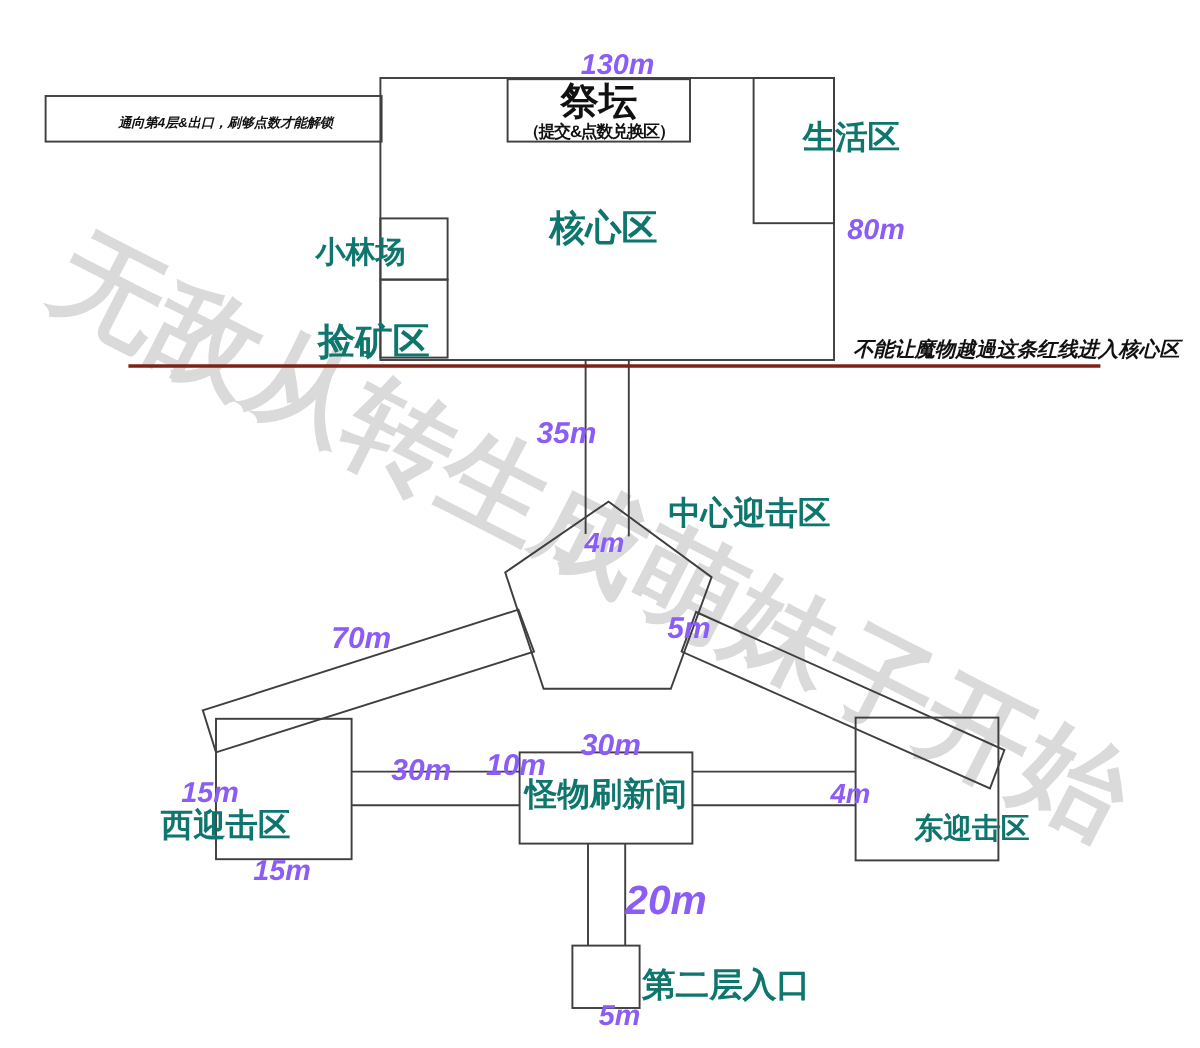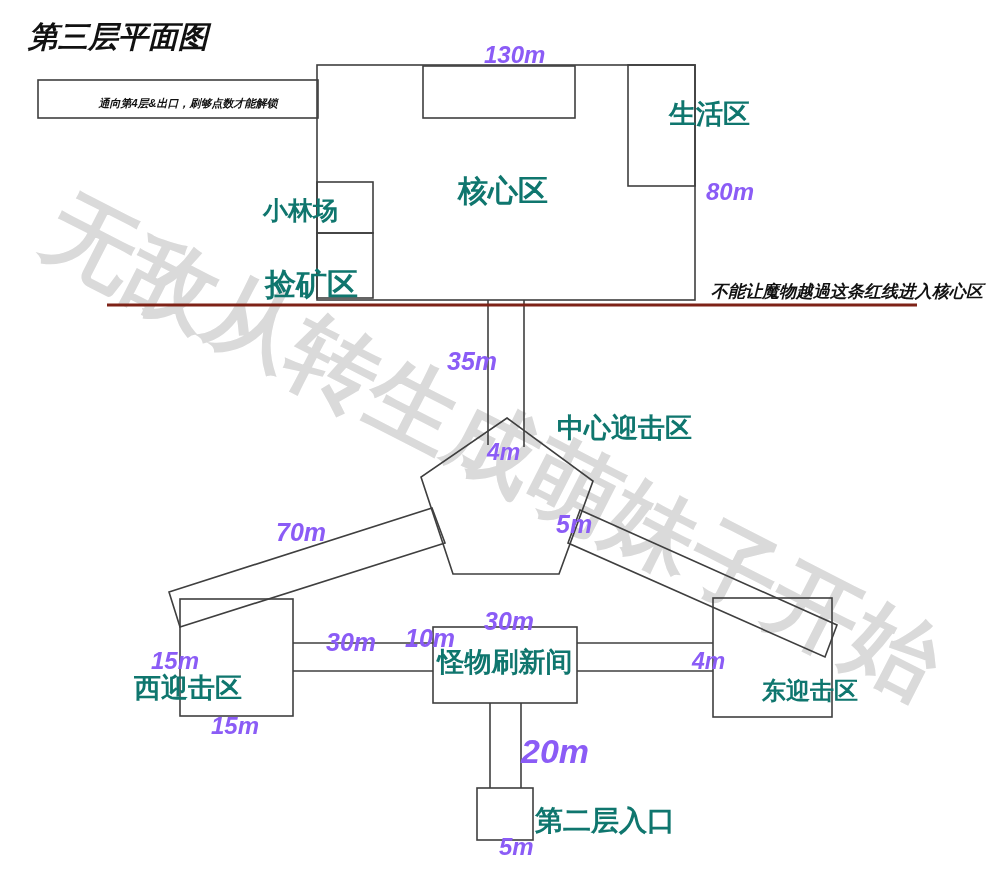--- a/index.html
+++ b/index.html
@@ -70,24 +70,27 @@
 
       <line x1="490" y1="703" x2="490" y2="788"></line>
       <line x1="521" y1="703" x2="521" y2="788"></line>
 
       <rect x="477" y="788" width="56" height="52"></rect>
     </g>
 
     <line x1="107" y1="305" x2="917" y2="305" stroke="#7e2217" stroke-width="3"></line>
   </svg>
 
-  <div class="lbl title ital" style="left:28px;top:20px;">第三层平面图</div>
 
   <div class="lbl ital boxed" style="left:38px;top:80px;width:280px;height:46px;font-size:11px;margin-left:10px;">通向第4层&amp;出口，刷够点数才能解锁</div>
 
+  <div class="lbl boxed altar-box" style="left:423px;top:66px;width:152px;height:52px;">
+    <span class="altar-main">祭坛</span>
+    <span class="altar-sub">（提交&amp;点数兑换区）</span>
+  </div>
 
   <div class="lbl room" style="left:458px;top:174px;font-size:30px;">核心区</div>
   <div class="lbl room" style="left:669px;top:100px;font-size:27px;">生活区</div>
   <div class="lbl room" style="left:263px;top:197px;font-size:25px;">小林场</div>
   <div class="lbl room" style="left:265px;top:268px;font-size:31px;">捡矿区</div>
   <div class="lbl room" style="left:557px;top:414px;font-size:27px;">中心迎击区</div>
   <div class="lbl room" style="left:134px;top:674px;font-size:27px;">西迎击区</div>
   <div class="lbl room" style="left:762px;top:678px;font-size:24px;">东迎击区</div>
   <div class="lbl room boxed" style="left:433px;top:616px;width:144px;height:93px;font-size:27px;">怪物刷新间</div>
   <div class="lbl room" style="left:535px;top:806px;font-size:28px;">第二层入口</div>

